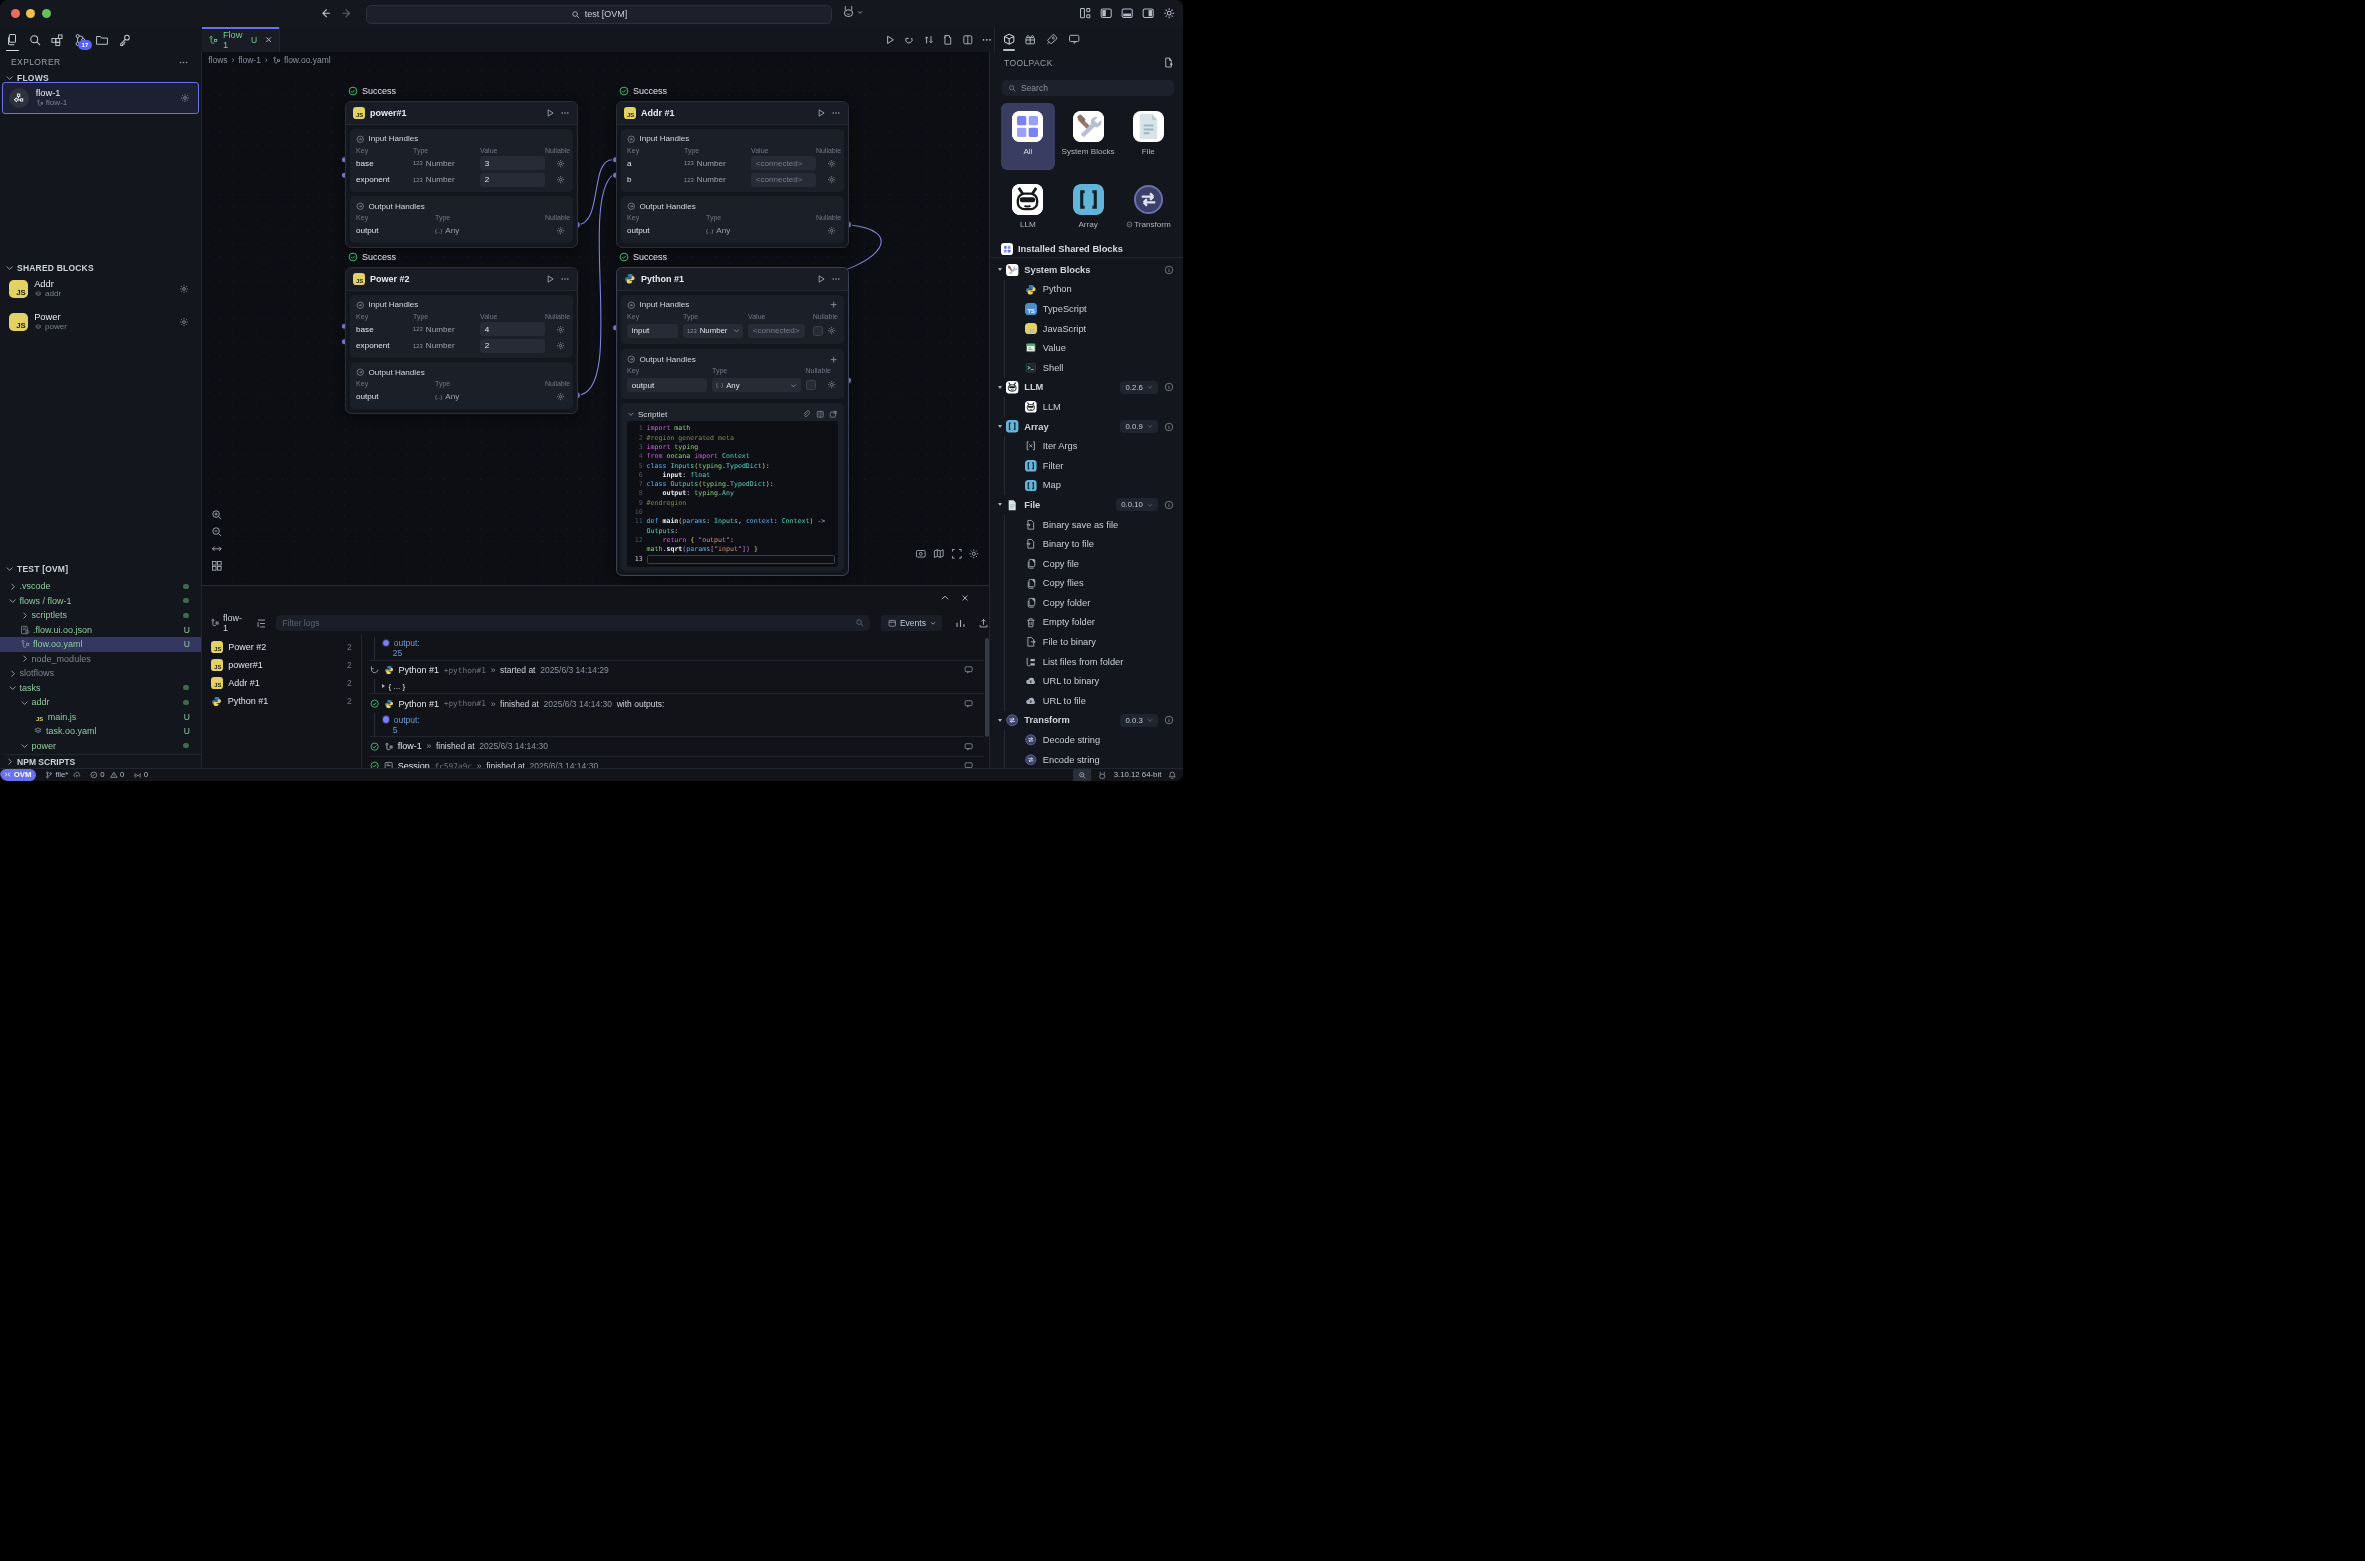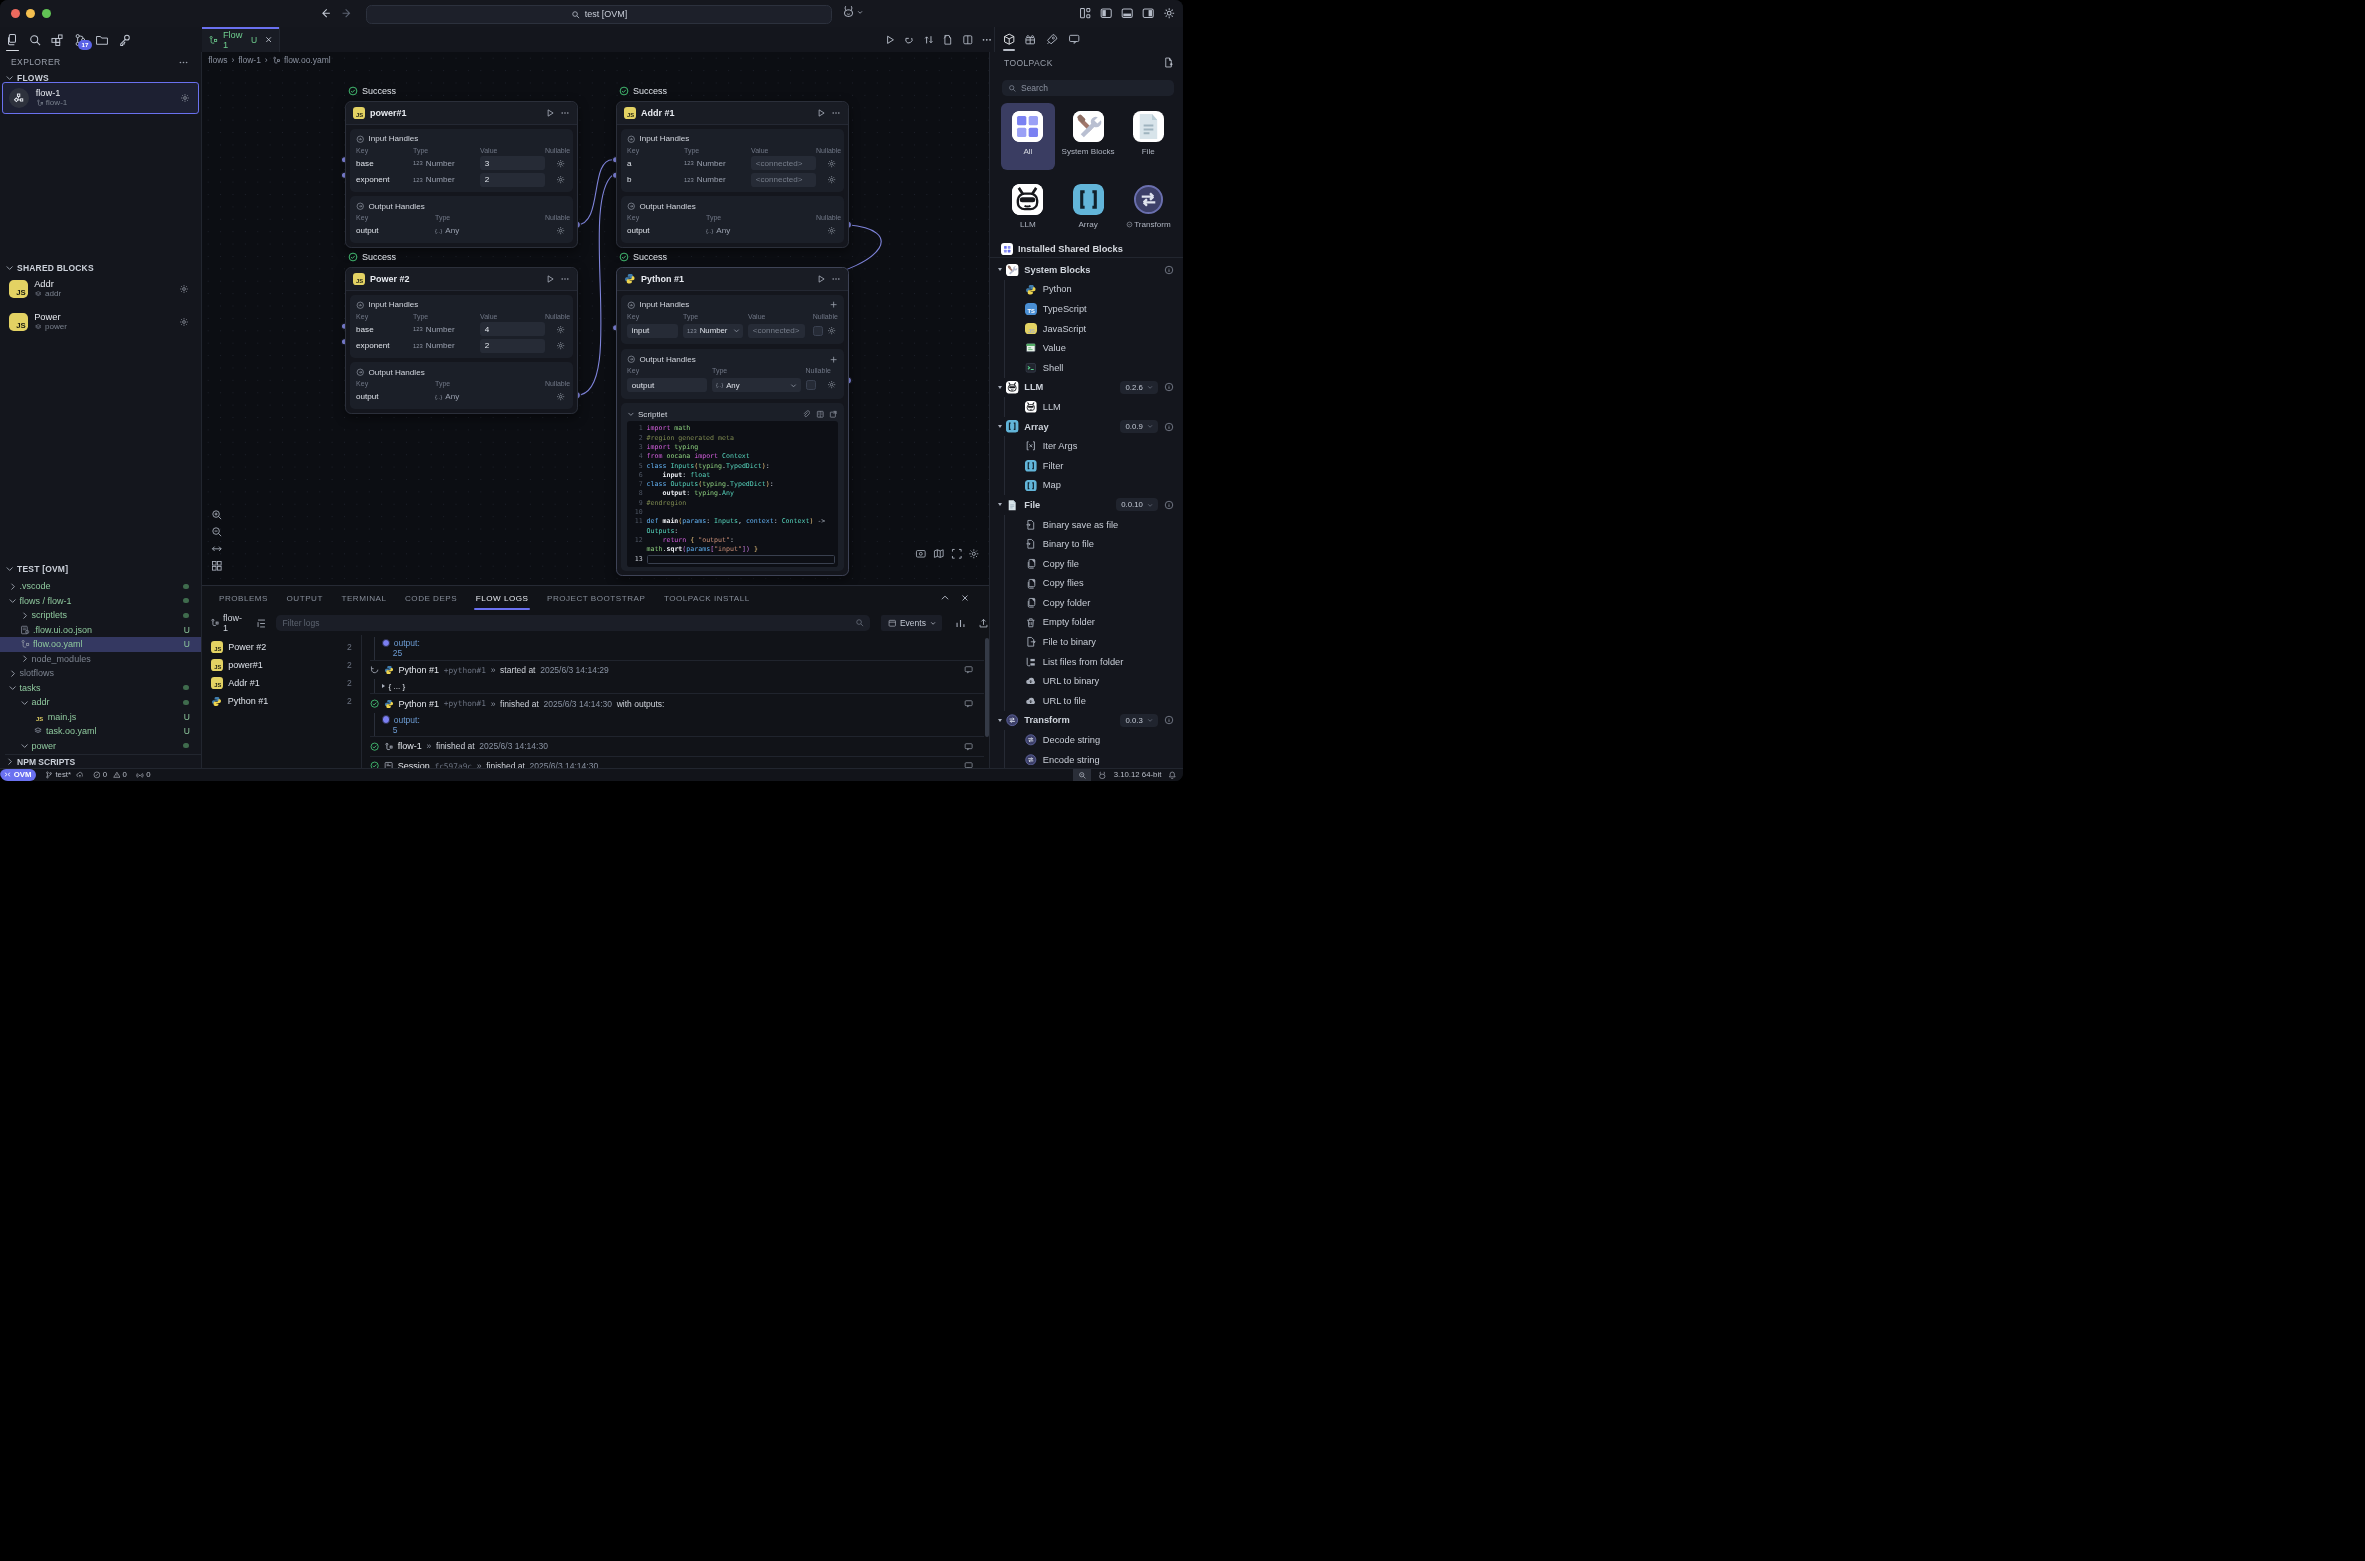--- a/index.html
+++ b/index.html
@@ -1245,29 +1245,20 @@
       <span class="ic">
           <svg viewBox="0 0 16 16">
             <circle cx="8" cy="8" r="2.2" fill="none" stroke="currentColor" stroke-width="1.2"></circle>
             <path d="M8 1.8v2M8 12.2v2M1.8 8h2M12.2 8h2M3.6 3.6L5 5M11 11l1.4 1.4M12.4 3.6L11 5M5 11l-1.4 1.4" stroke="currentColor" stroke-width="1.2"></path>
           </svg>
         </span>
     </div>
   </div>
 
   <div class="bpanel">
-    <div class="btabs" id="bottom-tabs">
-        <span class="btab">PROBLEMS</span>
-        <span class="btab">OUTPUT</span>
-        <span class="btab">TERMINAL</span>
-        <span class="btab">CODE DEPS</span>
-        <span class="btab active">FLOW LOGS</span>
-        <span class="btab">PROJECT BOOTSTRAP</span>
-        <span class="btab">TOOLPACK INSTALL</span>
-      </div>
     <div class="bp-right">
       <span class="ic">
           <svg viewBox="0 0 16 16">
             <path d="M3 10l5-5 5 5" fill="none" stroke="currentColor" stroke-width="1.5"></path>
           </svg>
         </span>
       <span class="ic">
           <svg viewBox="0 0 16 16">
             <path d="M4 4l8 8M12 4l-8 8" stroke="currentColor" stroke-width="1.4"></path>
           </svg>
@@ -2004,21 +1995,21 @@
     </div>
     <span class="st-item">
       <span class="ic">
           <svg viewBox="0 0 16 16">
             <circle cx="5" cy="3.5" r="1.7" fill="none" stroke="currentColor" stroke-width="1.3"></circle>
             <circle cx="5" cy="12.5" r="1.7" fill="none" stroke="currentColor" stroke-width="1.3"></circle>
             <circle cx="11.5" cy="5" r="1.7" fill="none" stroke="currentColor" stroke-width="1.3"></circle>
             <path d="M5 5.2v5.6M11.5 6.7c0 2.3-2.5 3.3-4.5 3.3" fill="none" stroke="currentColor" stroke-width="1.3"></path>
           </svg>
         </span>
-      <span>test*</span>
+      <span>file*</span>
       <span class="ic" style="margin-left:2.3px">
           <svg viewBox="0 0 16 16">
             <path d="M4.5 11.5a3 3 0 01.3-6A4 4 0 0112.6 7a2.5 2.5 0 01-.6 4.5" fill="none" stroke="currentColor" stroke-width="1.2"></path>
             <path d="M8 13V8.5m0 0L6.3 10.2M8 8.5l1.7 1.7" fill="none" stroke="currentColor" stroke-width="1.2"></path>
           </svg>
         </span>
     </span>
     <span class="st-item">
       <span class="ic">
           <svg viewBox="0 0 16 16">

